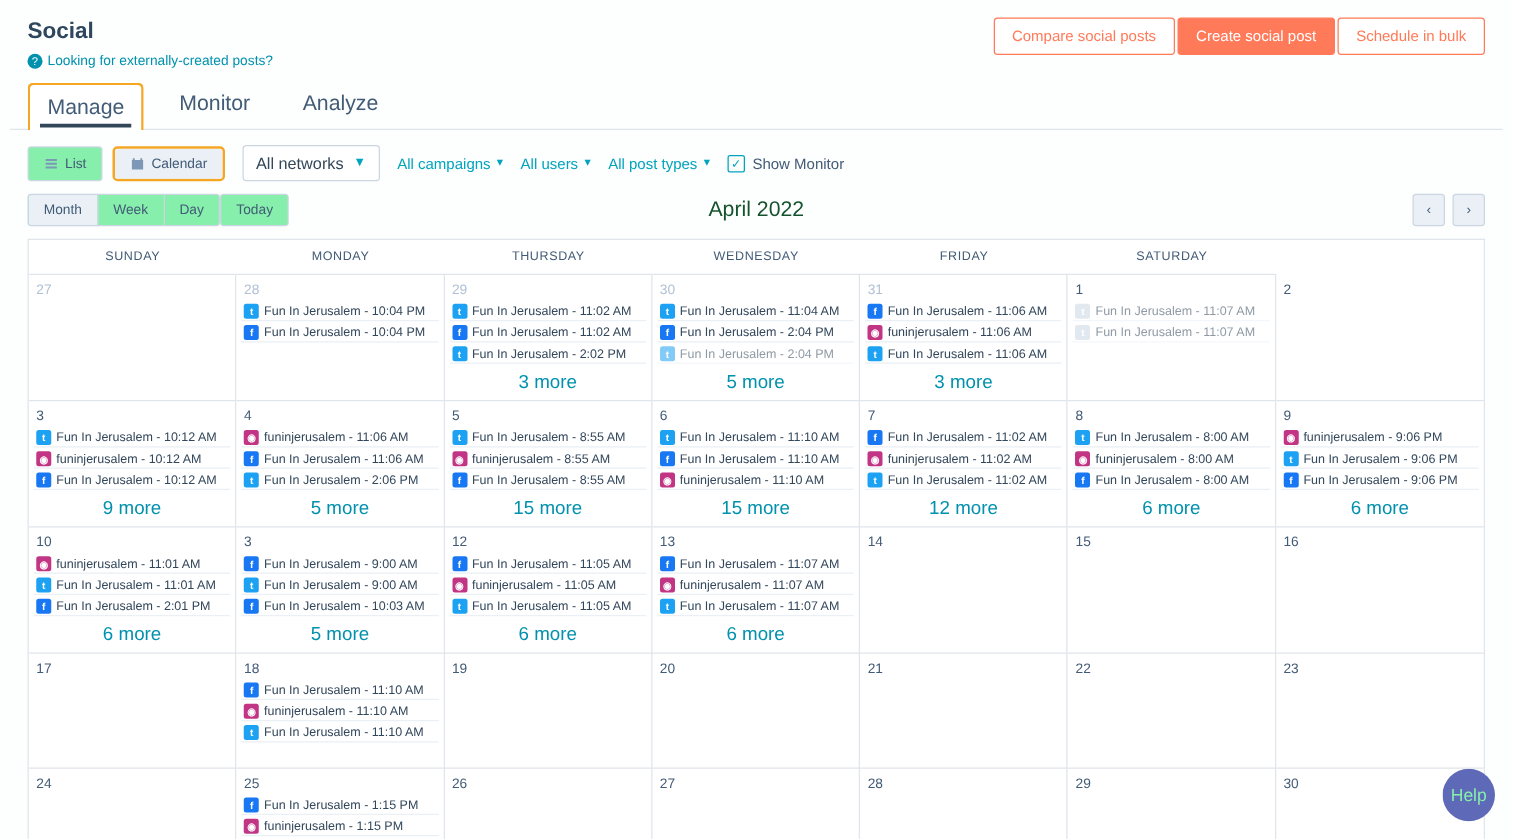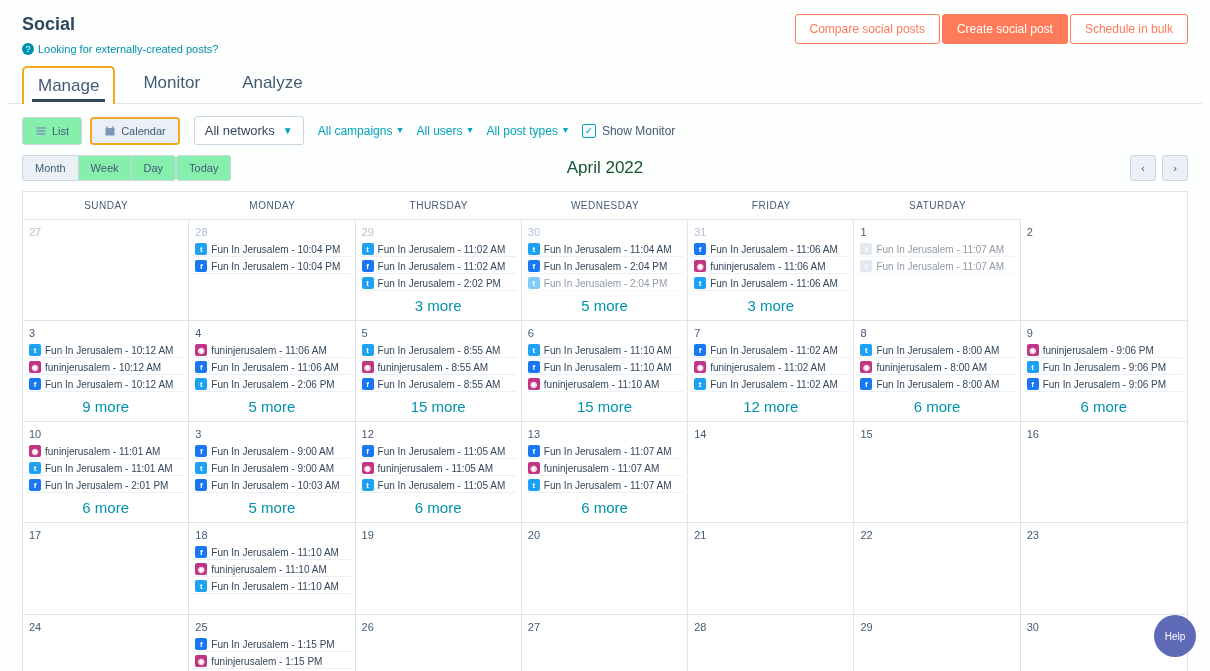--- a/index.html
+++ b/index.html
@@ -46,21 +46,21 @@
 .daynum.muted { color: #b0c1d4; }
 .events { display: flex; flex-direction: column; gap: 2px; }
 .event { display: flex; align-items: center; gap: 4px; font-size: 10px; color: #33475b; border-bottom: 1px solid #eaf0f6; padding: 1px 2px; white-space: nowrap; cursor: pointer; }
 .event.muted { opacity: 0.55; }
 .icon-sq { width: 12px; height: 12px; border-radius: 2px; display: inline-flex; align-items: center; justify-content: center; color: #fff; font-size: 8px; font-weight: bold; flex-shrink: 0; }
 .twitter { background: #1da1f2; }
 .facebook { background: #1877f2; }
 .instagram { background: #c13584; }
 .grey { background: #cbd6e2; }
 .more-link { text-align: center; color: #0091ae; font-size: 15px; padding-top: 6px; cursor: pointer; }
-.help-btn { position: fixed; right: 14px; bottom: 14px; width: 42px; height: 42px; border-radius: 50%; background: #5e6ab8; color: #ffffff; display: flex; align-items: center; justify-content: center; font-size: 10px; cursor: pointer; }
+.help-btn { position: fixed; right: 14px; bottom: 14px; width: 42px; height: 42px; border-radius: 50%; background: #5e6ab8; color: #86efac; display: flex; align-items: center; justify-content: center; font-size: 14px; cursor: pointer; }
 svg.ico { width: 12px; height: 12px; fill: #7c98b6; }
 </style>
 </head>
 <body>
 
 <div class="page">
 
   <div class="header">
     <div class="header-left">
       <div class="page-title">Social</div>

